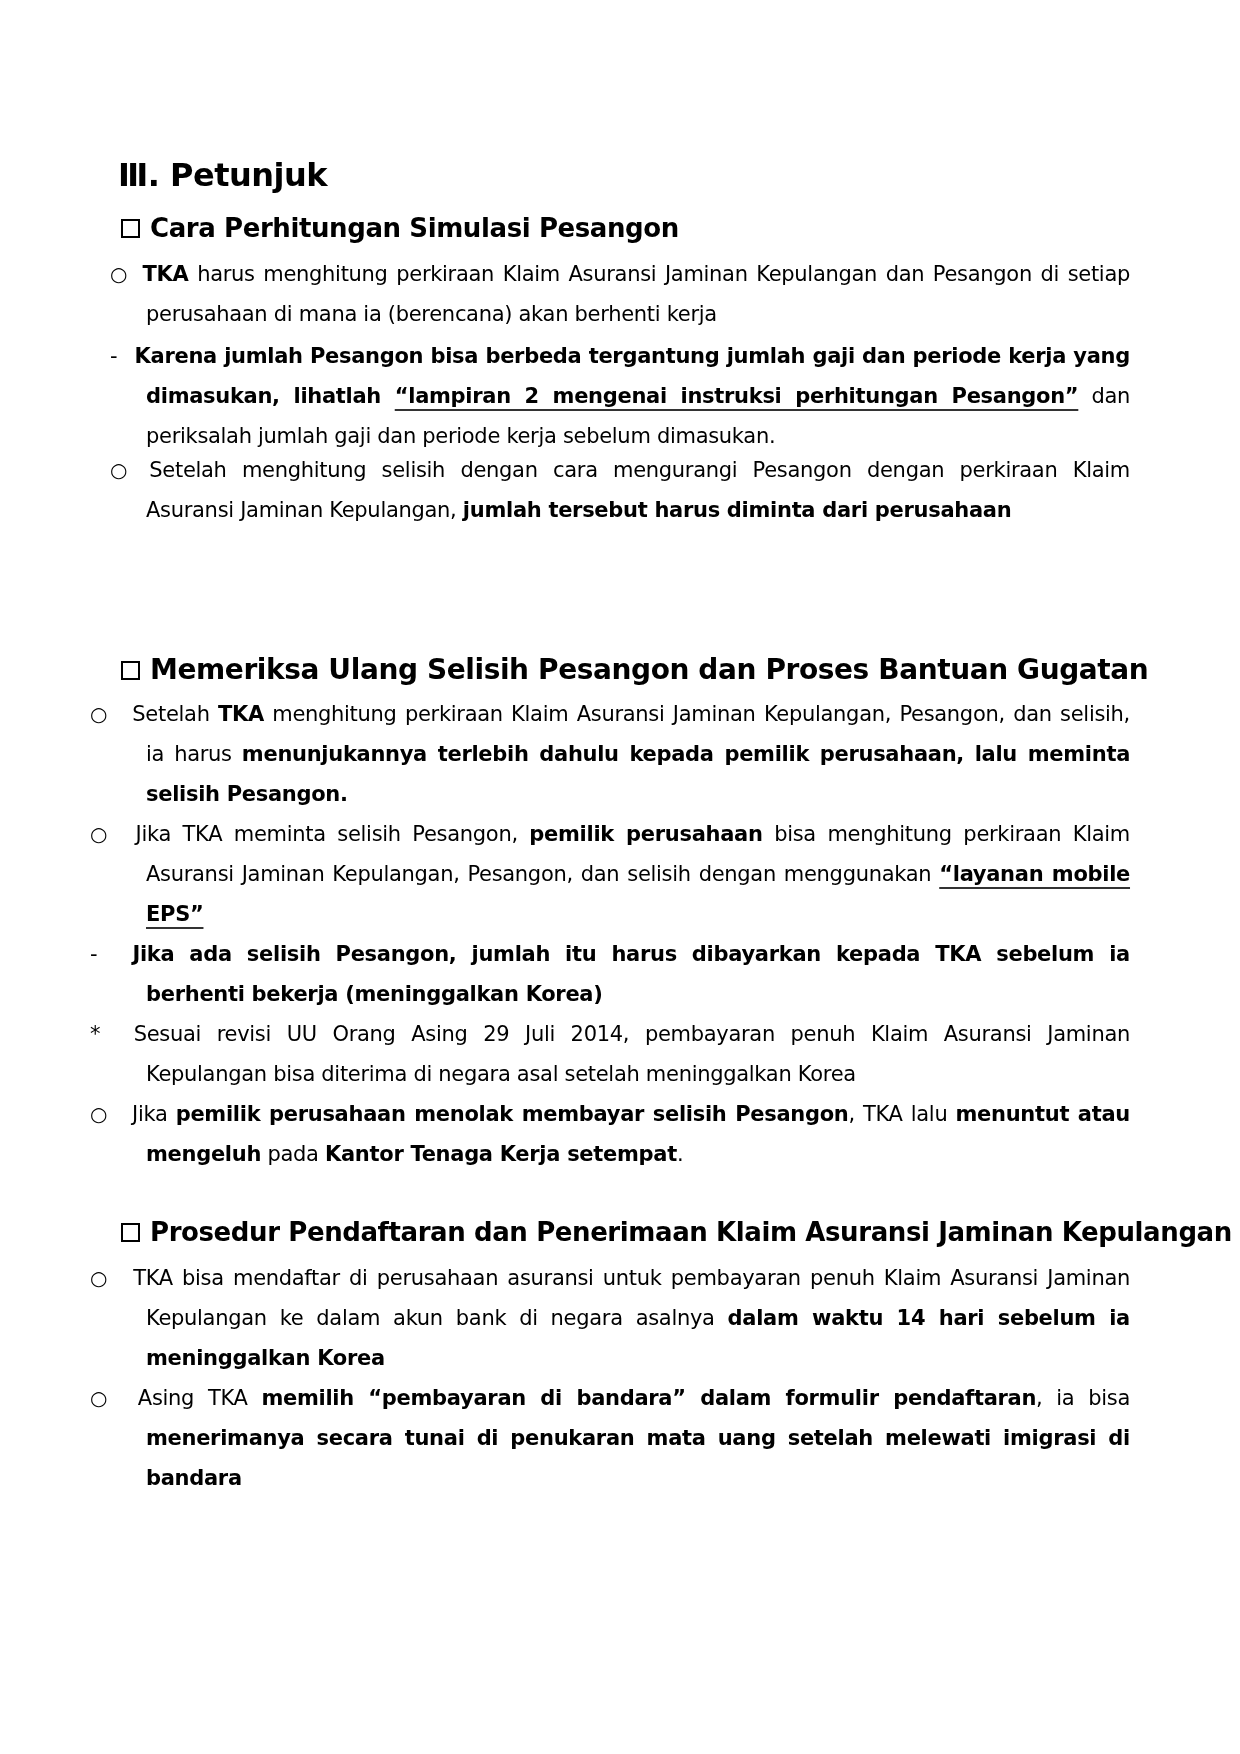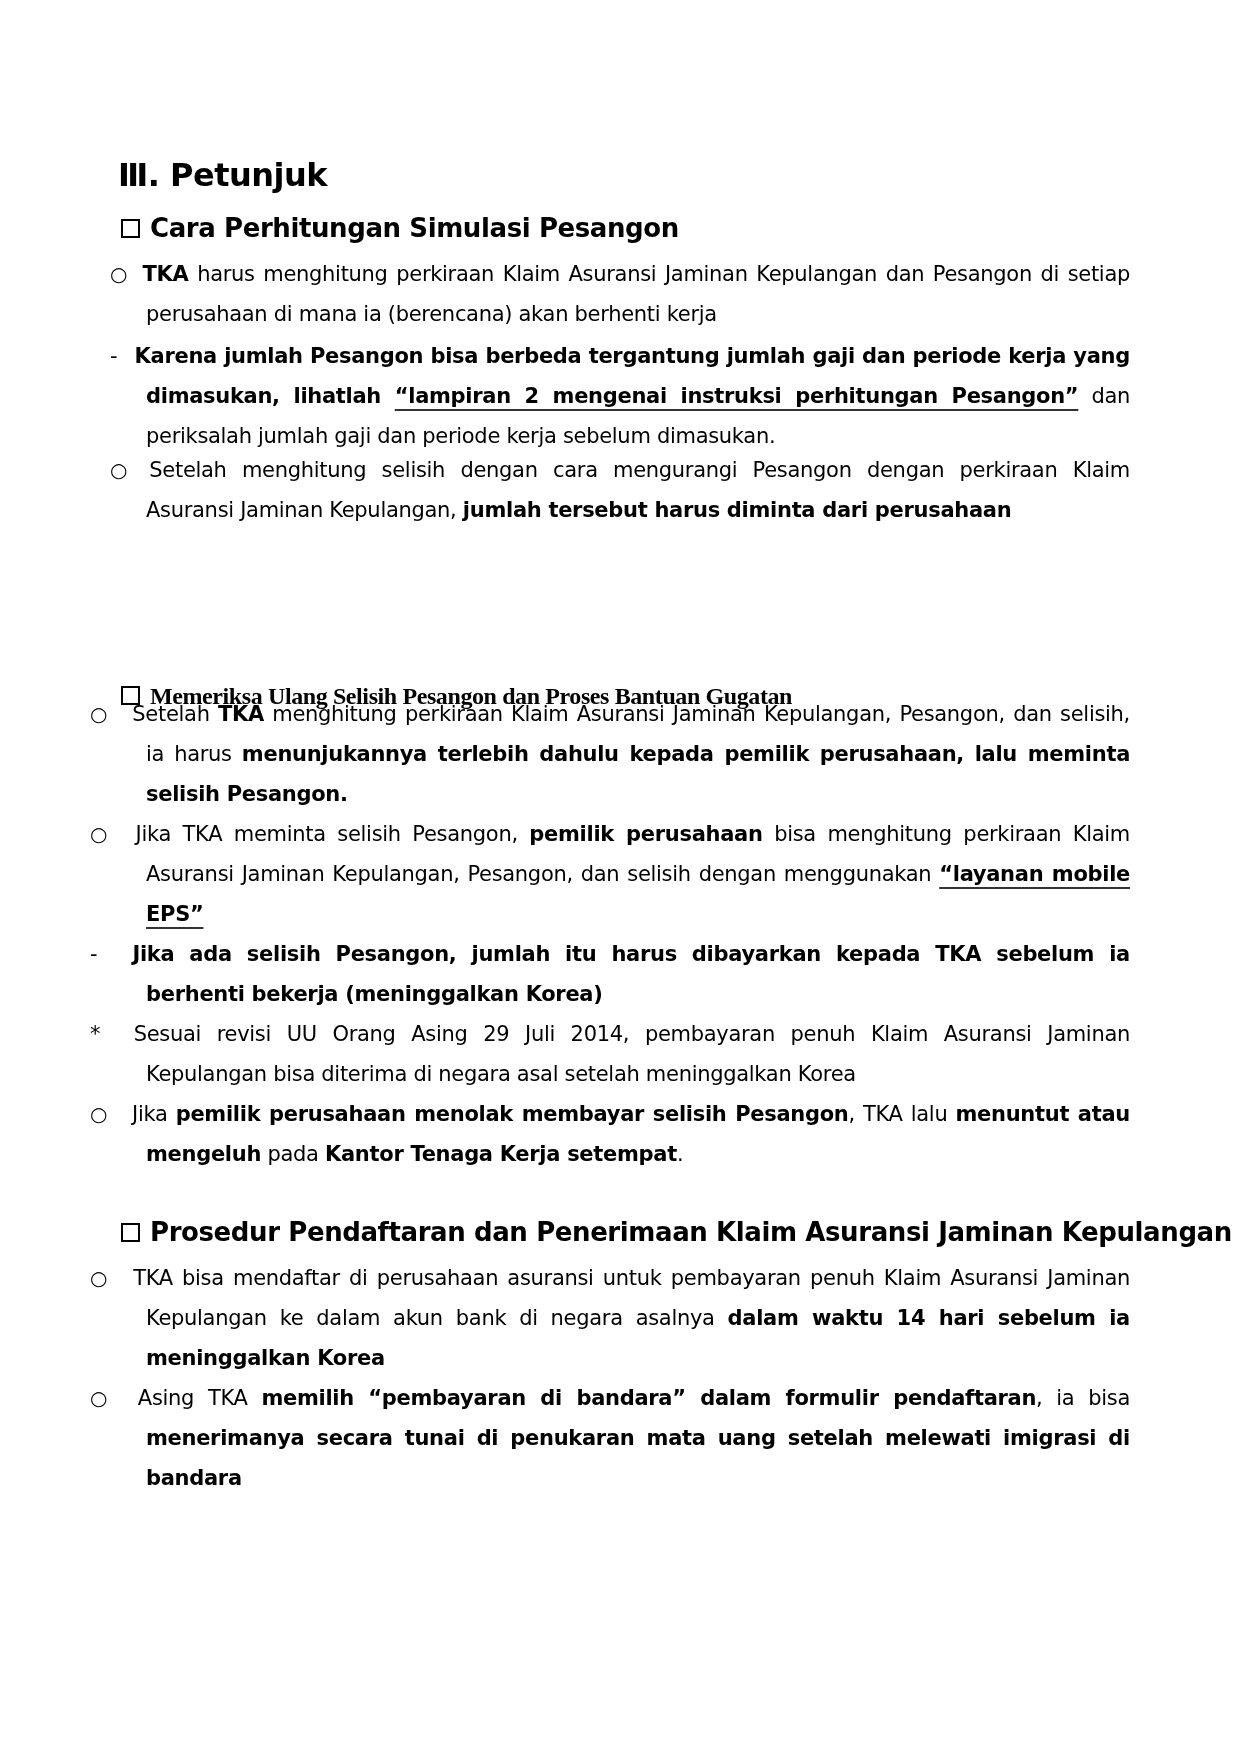--- a/index.html
+++ b/index.html
@@ -21,21 +21,21 @@
 <body>
 
 <div class="page">
   <h1 class="title">Ⅲ. Petunjuk</h1>
 
   <h2 class="h2" style="top:210px"><span class="box"></span><span>Cara Perhitungan Simulasi Pesangon</span></h2>
   <p class="para indent" style="top:254px; padding-left:28px;"><span class="marker circ">○</span> <b>TKA</b><span> harus menghitung perkiraan Klaim Asuransi Jaminan Kepulangan dan Pesangon di setiap perusahaan di mana ia (berencana) akan berhenti kerja</span></p>
   <p class="para indent" style="top:336px;"><span class="marker">-</span> <b>Karena jumlah Pesangon bisa berbeda tergantung jumlah gaji dan periode kerja yang dimasukan, lihatlah </b><b class="u">“lampiran 2 mengenai instruksi perhitungan Pesangon”</b><span> dan periksalah jumlah gaji dan periode kerja sebelum dimasukan.</span></p>
   <p class="para indent" style="top:450px;"><span class="marker circ">○</span> <span>Setelah menghitung selisih dengan cara mengurangi Pesangon dengan perkiraan Klaim Asuransi Jaminan Kepulangan, </span><b>jumlah tersebut harus diminta dari perusahaan</b></p>
 
-  <h2 class="h2" style="top:680px; font-size:24px;font-family:Liberation Serif, serif;"><span class="box"></span><span>Memeriksa Ulang Selisih Pesangon dan Proses Bantuan Gugatan</span></h2>
+  <h2 class="h2" style="top:650px; font-size:28px;"><span class="box"></span><span>Memeriksa Ulang Selisih Pesangon dan Proses Bantuan Gugatan</span></h2>
   <p class="para indent2" style="top:694px;"><span class="marker circ">○</span> <span>Setelah </span><b>TKA</b><span> menghitung perkiraan Klaim Asuransi Jaminan Kepulangan, Pesangon, dan selisih, ia harus </span><b>menunjukannya terlebih dahulu kepada pemilik perusahaan, lalu meminta selisih Pesangon.</b></p>
   <p class="para indent2" style="top:814px;"><span class="marker circ">○</span> <span>Jika TKA meminta selisih Pesangon, </span><b>pemilik perusahaan</b><span> bisa menghitung perkiraan Klaim Asuransi Jaminan Kepulangan, Pesangon, dan selisih dengan menggunakan </span><b class="u">“layanan mobile EPS”</b></p>
   <p class="para indent2" style="top:934px;"><span class="marker">-</span> <b>Jika ada selisih Pesangon, jumlah itu harus dibayarkan kepada TKA sebelum ia berhenti bekerja (meninggalkan Korea)</b></p>
   <p class="para indent2" style="top:1014px;"><span class="marker">*</span> <span>Sesuai revisi UU Orang Asing 29 Juli 2014, pembayaran penuh Klaim Asuransi Jaminan Kepulangan bisa diterima di negara asal setelah meninggalkan Korea</span></p>
   <p class="para indent2" style="top:1094px;"><span class="marker circ">○</span> <span>Jika </span><b>pemilik perusahaan menolak membayar selisih Pesangon</b><span>, TKA lalu </span><b>menuntut atau mengeluh</b><span> pada </span><b>Kantor Tenaga Kerja setempat</b><span>.</span></p>
 
   <h2 class="h2" style="top:1214px;"><span class="box"></span><span>Prosedur Pendaftaran dan Penerimaan Klaim Asuransi Jaminan Kepulangan</span></h2>
   <p class="para indent2" style="top:1258px;"><span class="marker circ">○</span> <span>TKA bisa mendaftar di perusahaan asuransi untuk pembayaran penuh Klaim Asuransi Jaminan Kepulangan ke dalam akun bank di negara asalnya </span><b>dalam waktu 14 hari sebelum ia meninggalkan Korea</b></p>
   <p class="para indent2" style="top:1378px;"><span class="marker circ">○</span> <span>Asing TKA </span><b>memilih “pembayaran di bandara” dalam formulir pendaftaran</b><span>, ia bisa </span><b>menerimanya secara tunai di penukaran mata uang setelah melewati imigrasi di bandara</b></p>
 </div>

